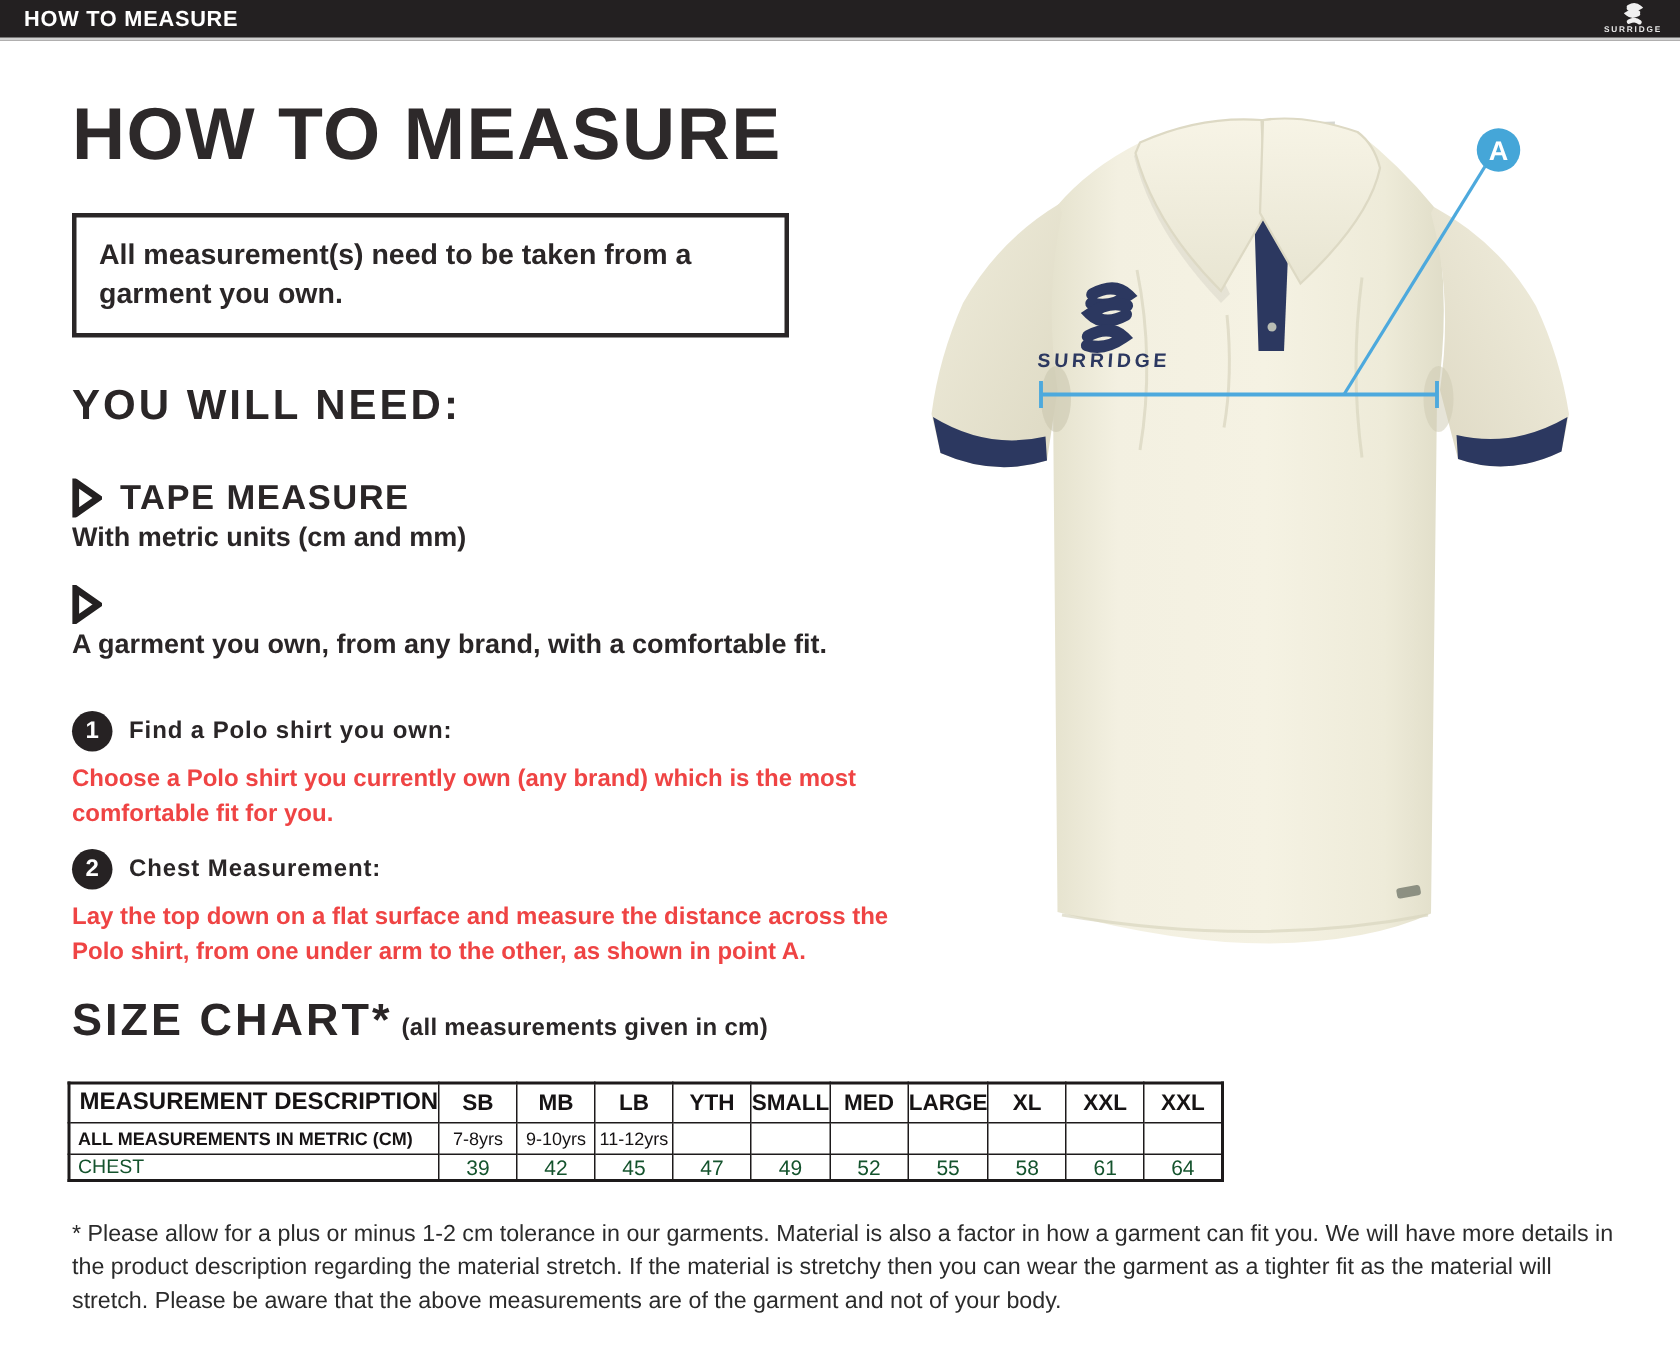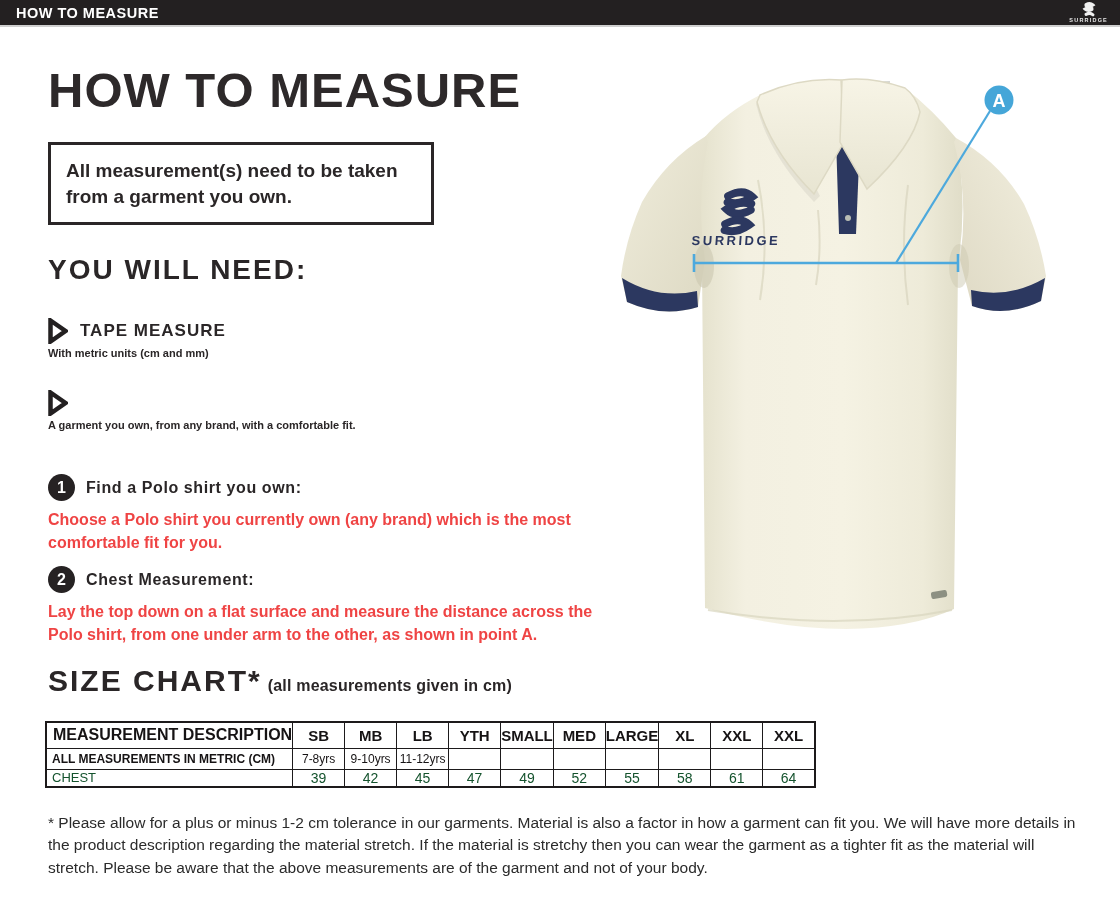--- a/index.html
+++ b/index.html
@@ -7,29 +7,29 @@
   body { position:relative; }
 
   
   .topbar { position:absolute; left:0; top:0; width:1120px; height:27px; background:#232021; border-bottom:2px solid #cfcfcf; display:flex; align-items:center; justify-content:space-between; padding:0 12px 0 16px; }
   .topbar-title { color:#ffffff; font-size:14.5px; font-weight:bold; letter-spacing:.5px; }
   .topbar-logo { display:flex; flex-direction:column; align-items:center; line-height:1; padding-top:1px; }
   .topbar-logo .word { color:#e8e8e8; font-size:5.5px; font-weight:bold; letter-spacing:1.2px; margin-top:1px; }
 
   
   .page-title { position:absolute; left:48px; top:62px; font-size:49px; font-weight:bold; letter-spacing:1px; color:#2d292a; }
-  .note-box { position:absolute; left:48px; top:142px; width:386px; border:3px solid #2a2627; padding:13px 15px; }
+  .note-box { position:absolute; left:48px; top:142px; width:478px; border:3px solid #2a2627; padding:13px 15px; }
   .note-box p { font-size:19px; font-weight:bold; color:#2a2627; line-height:1.35; }
 
   .ywn-heading { position:absolute; left:48px; top:254px; font-size:28px; font-weight:bold; letter-spacing:2px; color:#2a2627; }
 
   .need-item { position:absolute; left:48px; }
   .need-item .row { display:flex; align-items:center; gap:12px; }
-  .need-title { font-size:17px; font-weight:bold; letter-spacing:1px; color:#2a2627; }
-  .need-desc { font-size:11px; font-weight:bold; color:#2a2627; margin-top:3px; }
+  .need-title { font-size:23px; font-weight:bold; letter-spacing:1px; color:#2a2627; }
+  .need-desc { font-size:18px; font-weight:bold; color:#2a2627; margin-top:3px; }
   .need-1 { top:318px; }
   .need-2 { top:390px; }
 
   .step { position:absolute; left:48px; width:580px; }
   .step-1 { top:474px; }
   .step-2 { top:566px; }
   .step .row { display:flex; align-items:center; gap:11px; }
   .step-num { width:27px; height:27px; border-radius:50%; background:#262223; color:#fff; font-size:16px; font-weight:bold; display:flex; align-items:center; justify-content:center; }
   .step-title { font-size:16px; font-weight:bold; letter-spacing:.6px; color:#2a2627; }
   .step-desc { font-size:16px; font-weight:bold; color:#ef4444; line-height:1.45; margin-top:7px; width:565px; }

